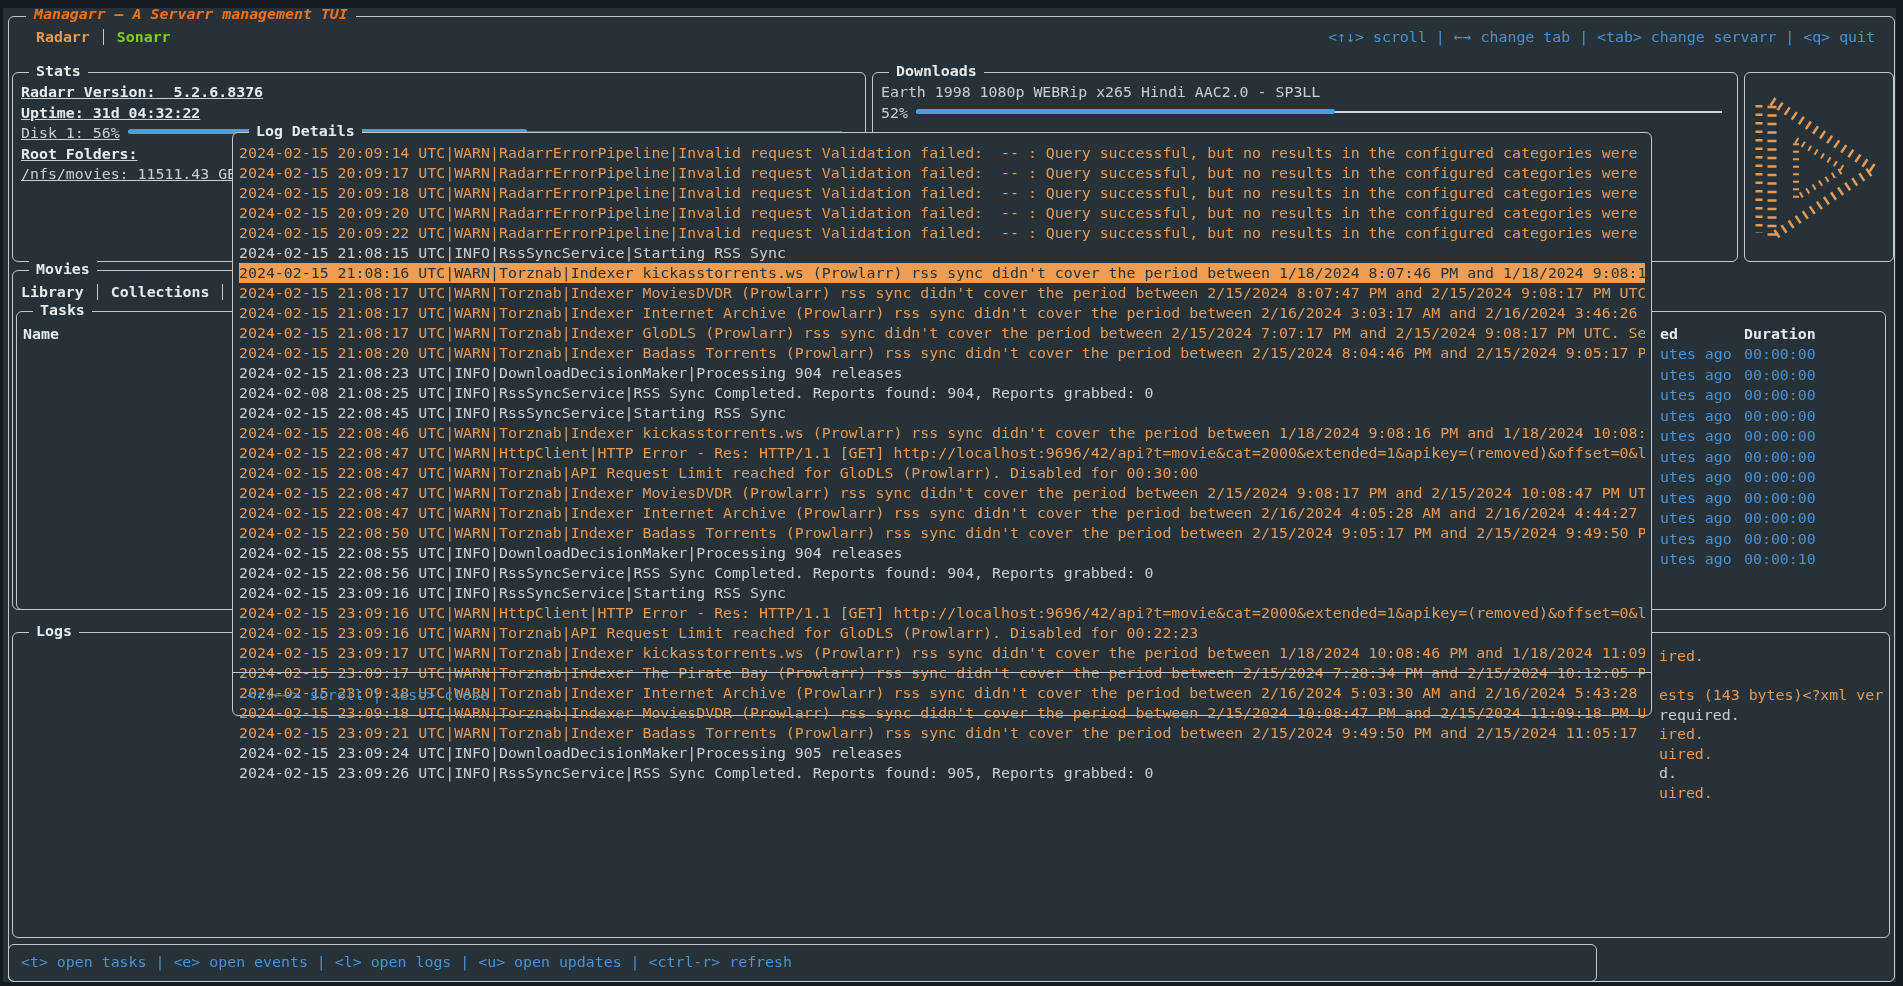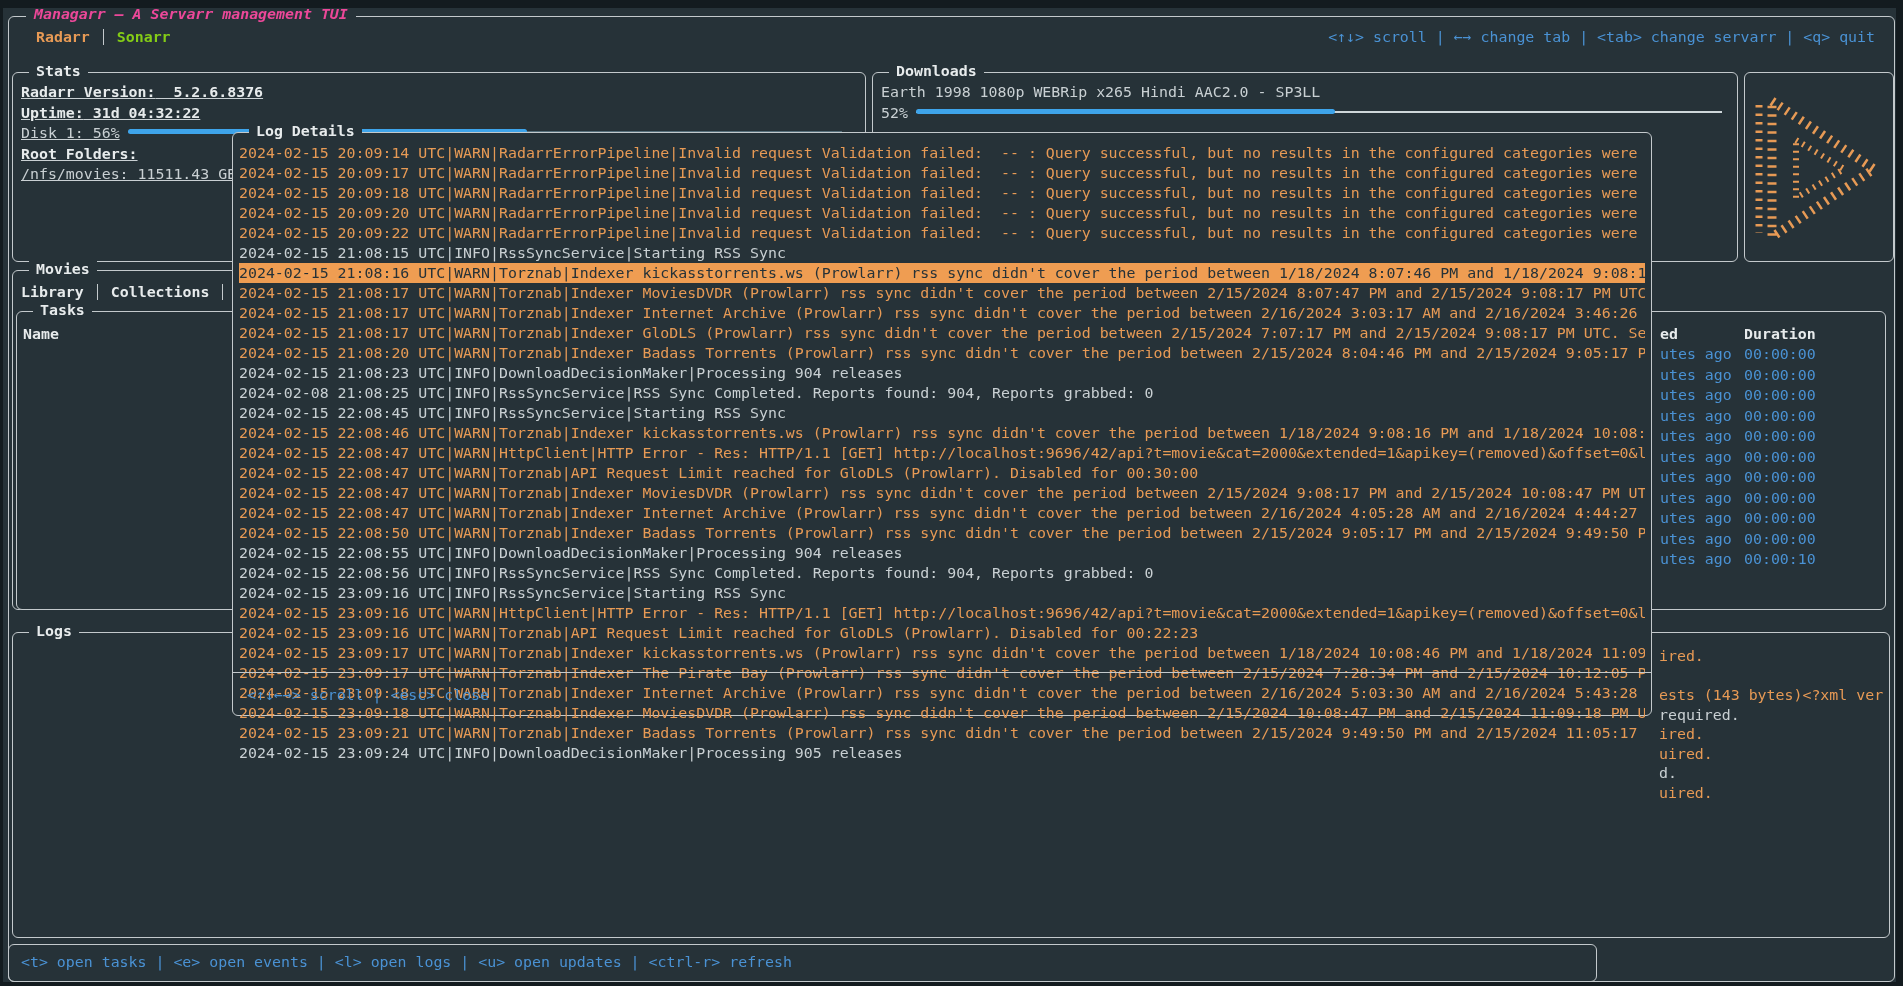--- a/index.html
+++ b/index.html
@@ -26,21 +26,21 @@
   .warn { color:#e79a55; }
   .info { color:#c9d0d3; }
   .blue { color:#4a92d4; }
   .selected { background:#ef9d52; color:#263238; }
 
   
   .outer { left:8px; top:16px; width:1887px; height:966px; background:transparent; }
   .app-title {
     position:absolute; left:26px; top:5px; z-index:2;
     background:#263238; padding:0 8px;
-    color:#ec4899; font-weight:bold; font-style:italic; white-space:pre;
+    color:#f97316; font-weight:bold; font-style:italic; white-space:pre;
   }
   .tabs-row { position:absolute; left:36px; top:27px; height:21px; line-height:21px; white-space:pre; }
   .tab { font-weight:bold; }
   .tab.active { color:#e79a55; }
   .tab.inactive { color:#84cc16; }
   .vsep { display:inline-block; width:0; height:16px; border-left:1.5px solid #c3c9cc; margin:0 13px; vertical-align:-3px; }
   .top-hints { position:absolute; right:28px; top:27px; height:21px; line-height:21px; white-space:pre; }
 
   
   .stats { left:12px; top:72px; width:854px; height:190px; }
@@ -347,20 +347,21 @@
       <div class="mrow warn">2024-02-15 23:09:17 UTC|WARN|Torznab|Indexer The Pirate Bay (Prowlarr) rss sync didn't cover the period between 2/15/2024 7:28:34 PM and 2/15/2024 10:12:05 PM UTC. Searching for older releases.</div>
 
       <div class="mrow warn">2024-02-15 23:09:18 UTC|WARN|Torznab|Indexer Internet Archive (Prowlarr) rss sync didn't cover the period between 2/16/2024 5:03:30 AM and 2/16/2024 5:43:28 AM UTC. Searching for older releases.</div>
 
       <div class="mrow warn">2024-02-15 23:09:18 UTC|WARN|Torznab|Indexer MoviesDVDR (Prowlarr) rss sync didn't cover the period between 2/15/2024 10:08:47 PM and 2/15/2024 11:09:18 PM UTC. Searching for older releases.</div>
 
       <div class="mrow warn">2024-02-15 23:09:21 UTC|WARN|Torznab|Indexer Badass Torrents (Prowlarr) rss sync didn't cover the period between 2/15/2024 9:49:50 PM and 2/15/2024 11:05:17 PM UTC. Searching for older releases.</div>
 
       <div class="mrow info">2024-02-15 23:09:24 UTC|INFO|DownloadDecisionMaker|Processing 905 releases</div>
 
+      <div class="mrow info">2024-02-15 23:09:26 UTC|INFO|RssSyncService|RSS Sync Completed. Reports found: 905, Reports grabbed: 0</div>
     </div>
   <div class="modal-sep"></div>
   <div class="modal-footer blue">&lt;↑↓←→&gt; scroll | &lt;esc&gt; close</div>
 </div>
 
 <div class="box footerbar">
   <div class="hints blue">&lt;t&gt; open tasks | &lt;e&gt; open events | &lt;l&gt; open logs | &lt;u&gt; open updates | &lt;ctrl-r&gt; refresh</div>
 </div>
 
 </body></html>

